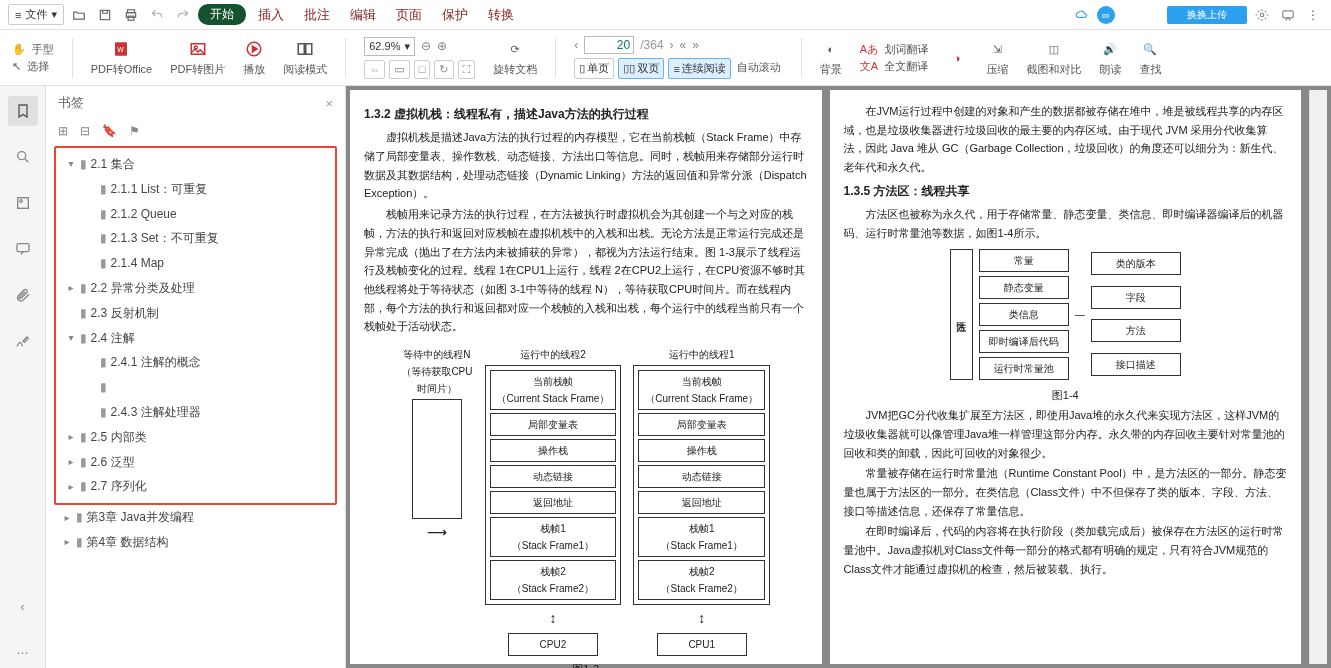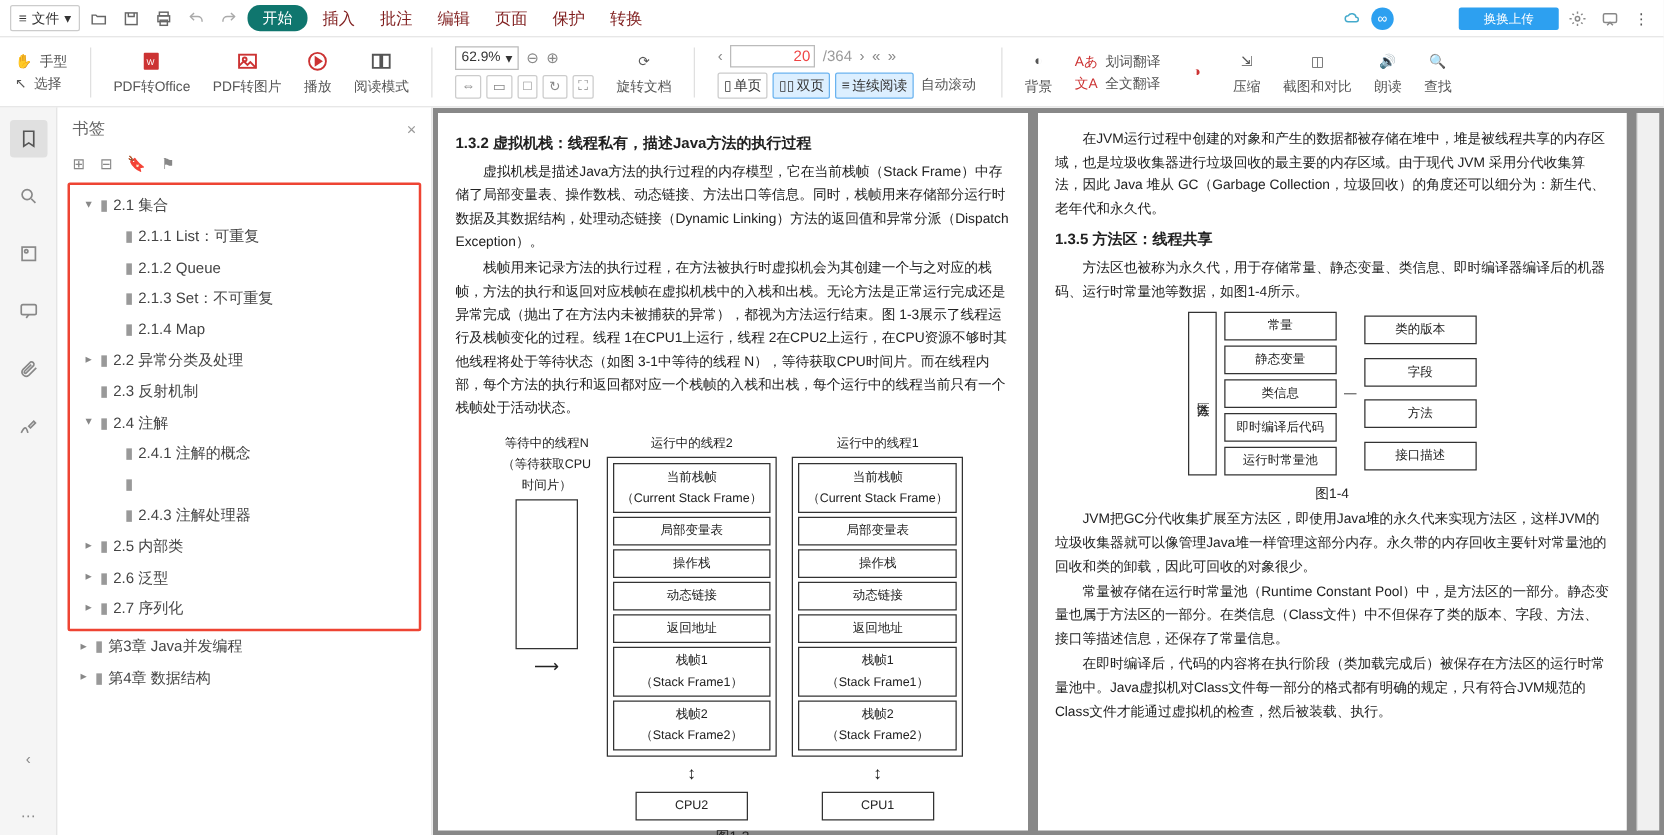--- a/index.html
+++ b/index.html
@@ -3,33 +3,33 @@
 <meta charset="utf-8">
 <style>
 * { margin:0; padding:0; box-sizing:border-box; font-family:"Microsoft YaHei","SimSun",sans-serif; }
 body { background:#f5f5f5; width:1331px; height:668px; overflow:hidden; font-size:12px; color:#333; }
 
 
 .menubar { height:30px; background:#fff; border-bottom:1px solid #e0e0e0; display:flex; align-items:center; padding:0 8px; gap:4px; }
 .menubar .file-btn { display:flex; align-items:center; gap:4px; padding:2px 6px; border:1px solid #ccc; border-radius:2px; font-size:11px; }
 .menubar .mi { padding:2px 4px; color:#555; cursor:pointer; }
 .menubar .mi svg { width:14px; height:14px; display:block; }
-.menubar .start { background:#0f766e; color:#fff; border-radius:10px; padding:2px 12px; font-size:12px; }
+.menubar .start { background:#14532d; color:#fff; border-radius:10px; padding:2px 12px; font-size:12px; }
 .menubar .txt { padding:4px 8px; color:#7f1d1d; font-size:13px; }
 .menubar .spacer { flex:1; }
 .proswitch { background:#2da0f0; color:#fff; font-size:10px; padding:2px 20px; border-radius:2px;margin-left:48px; }
 
 
 .toolbar { height:56px; background:#fff; border-bottom:1px solid #e0e0e0; display:flex; align-items:center; padding:0 12px; gap:18px; }
 .tool-group { display:flex; flex-direction:column; align-items:center; gap:2px; font-size:11px; color:#555; }
 .tool-group.h { flex-direction:row; gap:6px; }
 .tool-icon { width:22px; height:22px; display:flex; align-items:center; justify-content:center; color:#c33; }
 .tool-icon svg { width:18px; height:18px; }
 .zoom-box { border:1px solid #bbb; padding:2px 4px; display:flex; align-items:flex-start; gap:4px; font-size:11px; }
-.page-input { border:1px solid #bbb; width:68px; text-align:right; padding:1px 3px; font-size:12px; color:#ef4444; }
+.page-input { border:1px solid #bbb; width:50px; text-align:right; padding:1px 3px; font-size:12px; color:#0f766e; }
 .page-total { color:#999; }
 .small-btn { border:1px solid #ccc; padding:2px 4px; font-size:11px; display:flex; align-items:center; gap:2px; border-radius:2px; }
 .small-btn.act { background:#dcefff; border-color:#6ab3f0; }
 .divider { width:1px; height:40px; background:#e0e0e0; }
 
 
 .body { display:flex; height:calc(100% - 86px); }
 .rail { width:46px; background:#f5f5f5; border-right:1px solid #e0e0e0; display:flex; flex-direction:column; align-items:center; padding-top:10px; gap:16px; }
 .rail .ri { width:30px; height:30px; display:flex; align-items:center; justify-content:center; color:#888; border-radius:3px; }
 .rail .ri.act { background:#e0e0e0; color:#333; }

